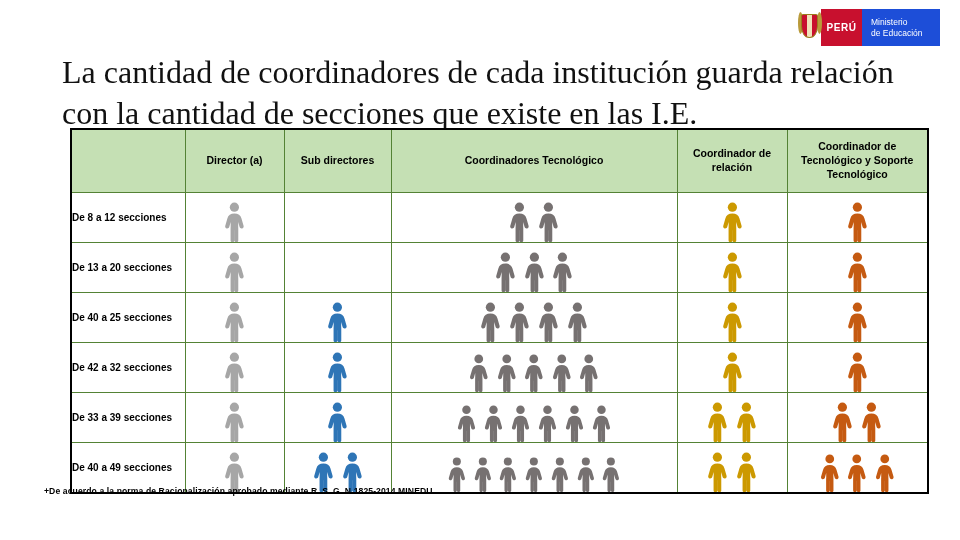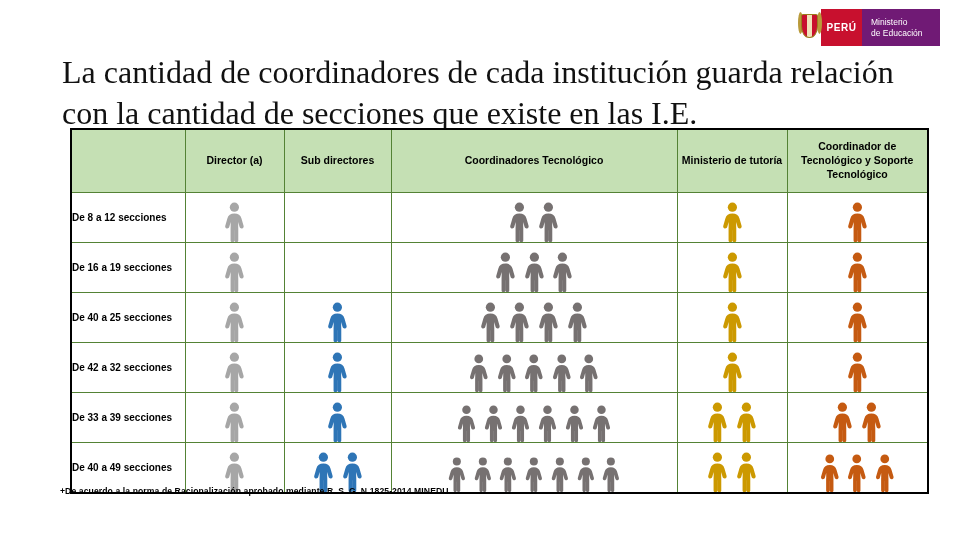--- a/index.html
+++ b/index.html
@@ -62,21 +62,21 @@
     color: #ffffff;
     display: flex;
     align-items: center;
     justify-content: center;
     font-size: 10px;
     font-weight: bold;
     letter-spacing: 0.5px;
   }
   #ministerio-block {
     flex: 1 1 auto;
-    background: #701a75;
+    background: #1d4ed8;
     color: #ffffff;
     display: flex;
     flex-direction: column;
     justify-content: center;
     padding-left: 9px;
     box-sizing: border-box;
     font-size: 8.5px;
     line-height: 1.28;
   }
 
@@ -140,21 +140,21 @@
     width: 100%;
     height: 100%;
     padding: 0 2px;
     box-sizing: border-box;
   }
   .person { display: block; flex: 0 0 auto; }
 
   
   #footnote {
     position: absolute;
-    left: 60px;
+    left: 44px;
     top: 486px;
     font-size: 8.6px;
     font-weight: bold;
     color: #000000;
     letter-spacing: 0.1px;
   }
 </style>
 </head>
 <body>
 
@@ -181,21 +181,21 @@
     <col style="width:286px">
     <col style="width:110px">
     <col style="width:141px">
   </colgroup>
   <thead>
     <tr>
       <th></th>
       <th>Director (a)</th>
       <th>Sub directores</th>
       <th>Coordinadores Tecnológico</th>
-      <th>Ministerio de tutoría</th>
+      <th>Coordinador de relación</th>
       <th>Coordinador de Tecnológico y Soporte Tecnológico</th>
     </tr>
   </thead>
   <tbody id="table-body">
       <tr>
         <td class="row-label">De 8 a 12 secciones</td>
         <td class="fig-cell"><div class="fig-wrap">
             <svg class="person" width="24.8" height="40" viewBox="0 0 62 100">
               <circle cx="31" cy="13" r="11.5" fill="#A6A6A6"></circle>
               <path fill="#A6A6A6" d="M31 29c-9.5 0-15.5 4.6-17.6 12.2L8.2 59.5c-.9 3.2.8 6.1 3.7 6.7 2.9.6 5.6-1.2 6.4-4.2l3.3-12v13.6h-.2V96c0 2.7 2.1 4.6 4.8 4.6s4.7-1.9 4.7-4.6V70.5h.2V96c0 2.7 2.1 4.6 4.8 4.6s4.8-1.9 4.8-4.6V63.6h-.2V50l3.3 12c.8 3 3.5 4.8 6.4 4.2 2.9-.6 4.6-3.5 3.7-6.7l-5.2-18.3C46.5 33.6 40.5 29 31 29z"></path>
@@ -219,21 +219,21 @@
             </svg>
           </div></td>
         <td class="fig-cell"><div class="fig-wrap">
             <svg class="person" width="24.8" height="40" viewBox="0 0 62 100">
               <circle cx="31" cy="13" r="11.5" fill="#C55A11"></circle>
               <path fill="#C55A11" d="M31 29c-9.5 0-15.5 4.6-17.6 12.2L8.2 59.5c-.9 3.2.8 6.1 3.7 6.7 2.9.6 5.6-1.2 6.4-4.2l3.3-12v13.6h-.2V96c0 2.7 2.1 4.6 4.8 4.6s4.7-1.9 4.7-4.6V70.5h.2V96c0 2.7 2.1 4.6 4.8 4.6s4.8-1.9 4.8-4.6V63.6h-.2V50l3.3 12c.8 3 3.5 4.8 6.4 4.2 2.9-.6 4.6-3.5 3.7-6.7l-5.2-18.3C46.5 33.6 40.5 29 31 29z"></path>
             </svg>
           </div></td>
       </tr>
       <tr>
-        <td class="row-label">De 16 a 19 secciones</td>
+        <td class="row-label">De 13 a 20 secciones</td>
         <td class="fig-cell"><div class="fig-wrap">
             <svg class="person" width="24.8" height="40" viewBox="0 0 62 100">
               <circle cx="31" cy="13" r="11.5" fill="#A6A6A6"></circle>
               <path fill="#A6A6A6" d="M31 29c-9.5 0-15.5 4.6-17.6 12.2L8.2 59.5c-.9 3.2.8 6.1 3.7 6.7 2.9.6 5.6-1.2 6.4-4.2l3.3-12v13.6h-.2V96c0 2.7 2.1 4.6 4.8 4.6s4.7-1.9 4.7-4.6V70.5h.2V96c0 2.7 2.1 4.6 4.8 4.6s4.8-1.9 4.8-4.6V63.6h-.2V50l3.3 12c.8 3 3.5 4.8 6.4 4.2 2.9-.6 4.6-3.5 3.7-6.7l-5.2-18.3C46.5 33.6 40.5 29 31 29z"></path>
             </svg>
           </div></td>
         <td class="fig-cell"></td>
         <td class="fig-cell"><div class="fig-wrap">
             <svg class="person" width="24.8" height="40" viewBox="0 0 62 100">
               <circle cx="31" cy="13" r="11.5" fill="#767171"></circle>

